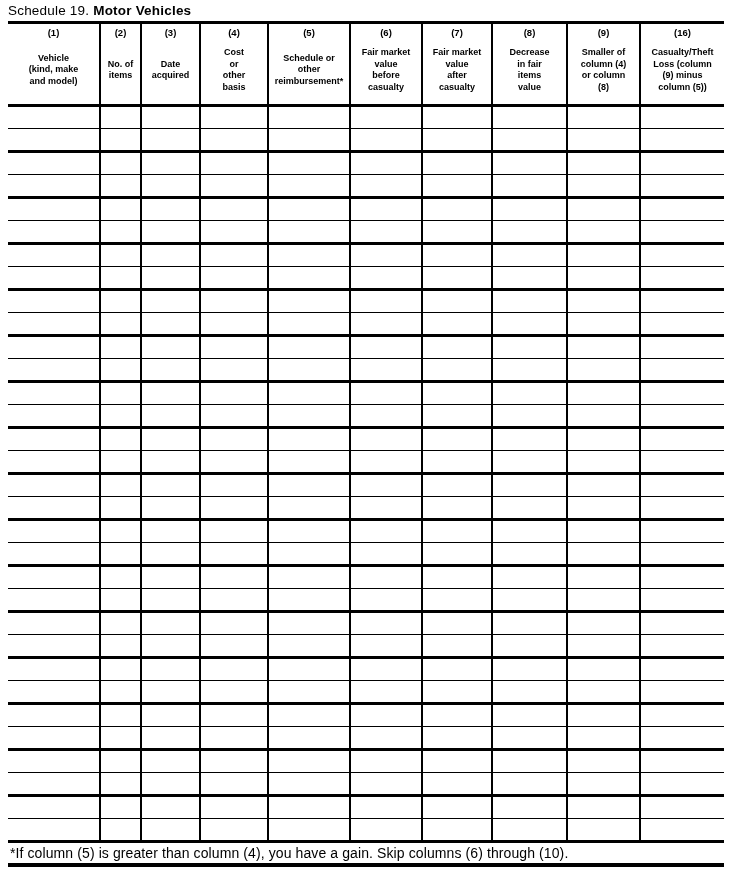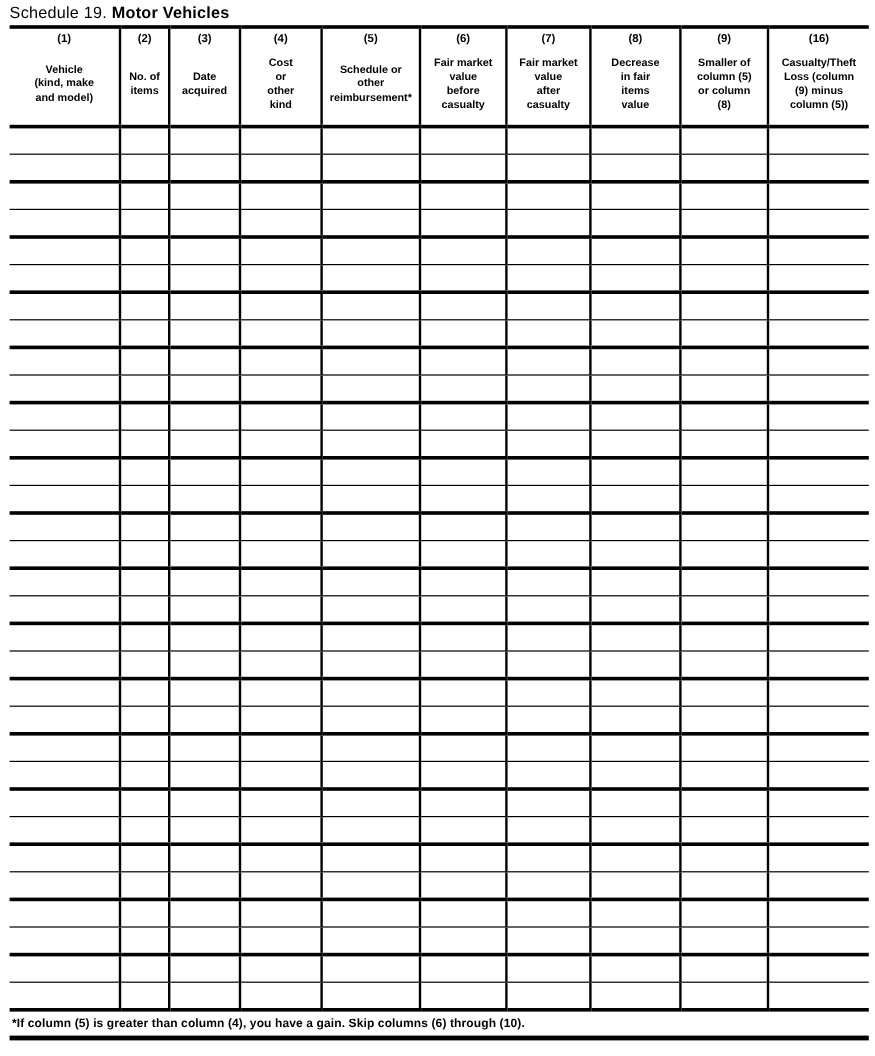--- a/index.html
+++ b/index.html
@@ -87,22 +87,22 @@
   }
 
   tbody td {
     height: 21px;
     border-bottom: 1px solid #000;
   }
   tbody tr:nth-child(even) td { border-bottom-width: 3px; }
   tbody tr:last-child td      { border-bottom-width: 3px; }
 
   .footnote {
-    font-size: 10px;
-    font-weight: bold;
+    font-size: 14px;
+    font-weight: normal;
     line-height: 13px;
     margin-top: 4px;
     padding-left: 2px;
     letter-spacing: 0.1px;
   }
   .bottom-rule {
     height: 4px;
     background: #000000;
     width: 716px;
     margin-top: 3px;
@@ -153,21 +153,21 @@
           <span class="hlabel">Date
 acquired</span>
             </div>
           </th>
         <th>
             <div class="hwrap">
           <span class="hnum">(4)</span>
           <span class="hlabel">Cost
 or
 other
-kind</span>
+basis</span>
             </div>
           </th>
         <th>
             <div class="hwrap">
           <span class="hnum">(5)</span>
           <span class="hlabel">Schedule or
 other
 reimbursement*</span>
             </div>
           </th>
@@ -195,21 +195,21 @@
           <span class="hlabel">Decrease
 in fair
 items
 value</span>
             </div>
           </th>
         <th>
             <div class="hwrap">
           <span class="hnum">(9)</span>
           <span class="hlabel">Smaller of
-column (5)
+column (4)
 or column
 (8)</span>
             </div>
           </th>
         <th>
             <div class="hwrap">
           <span class="hnum">(16)</span>
           <span class="hlabel">Casualty/Theft
 Loss (column
 (9) minus

